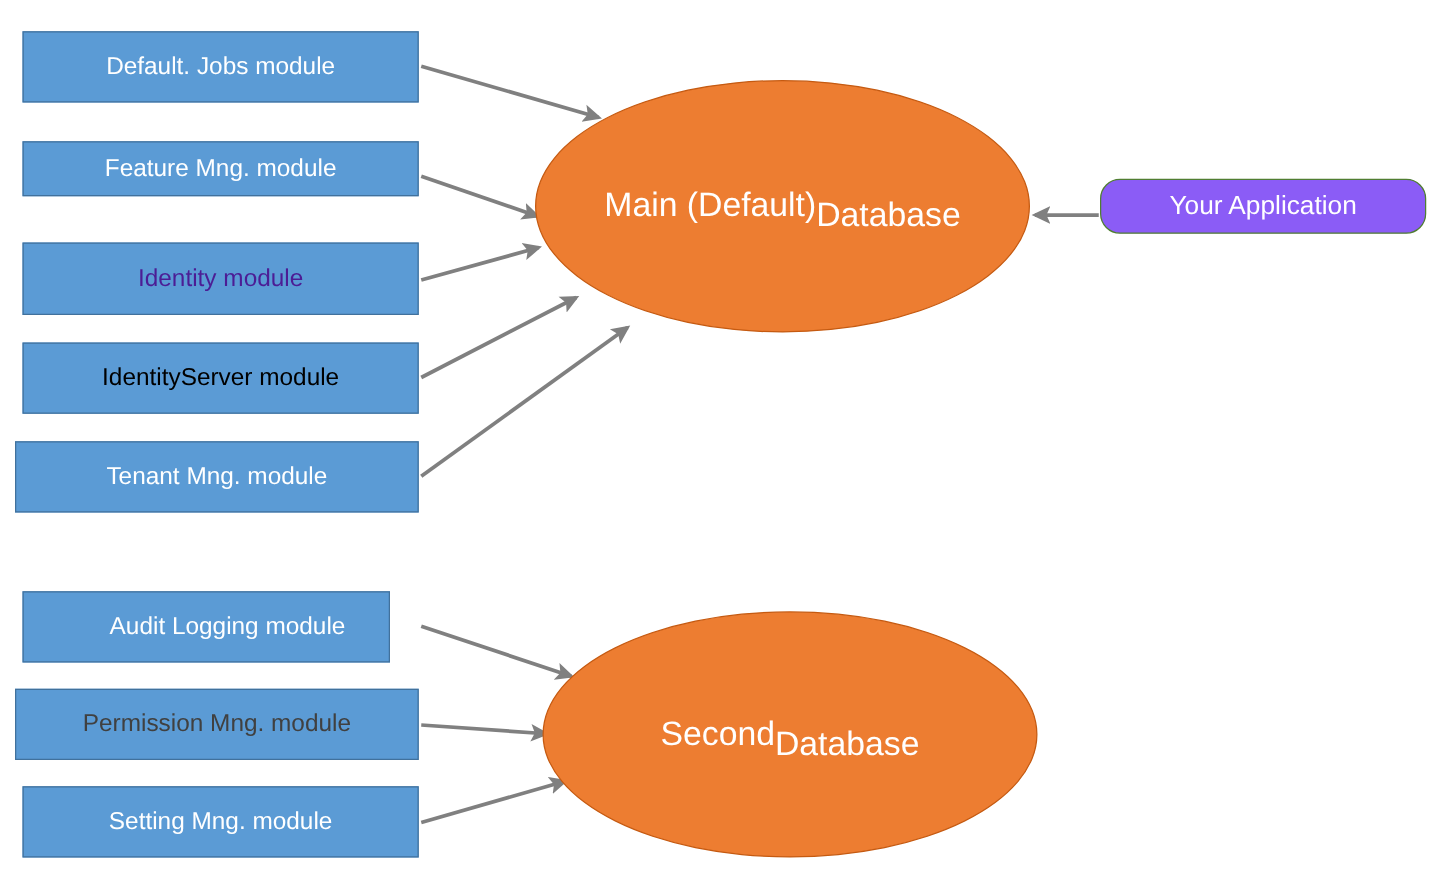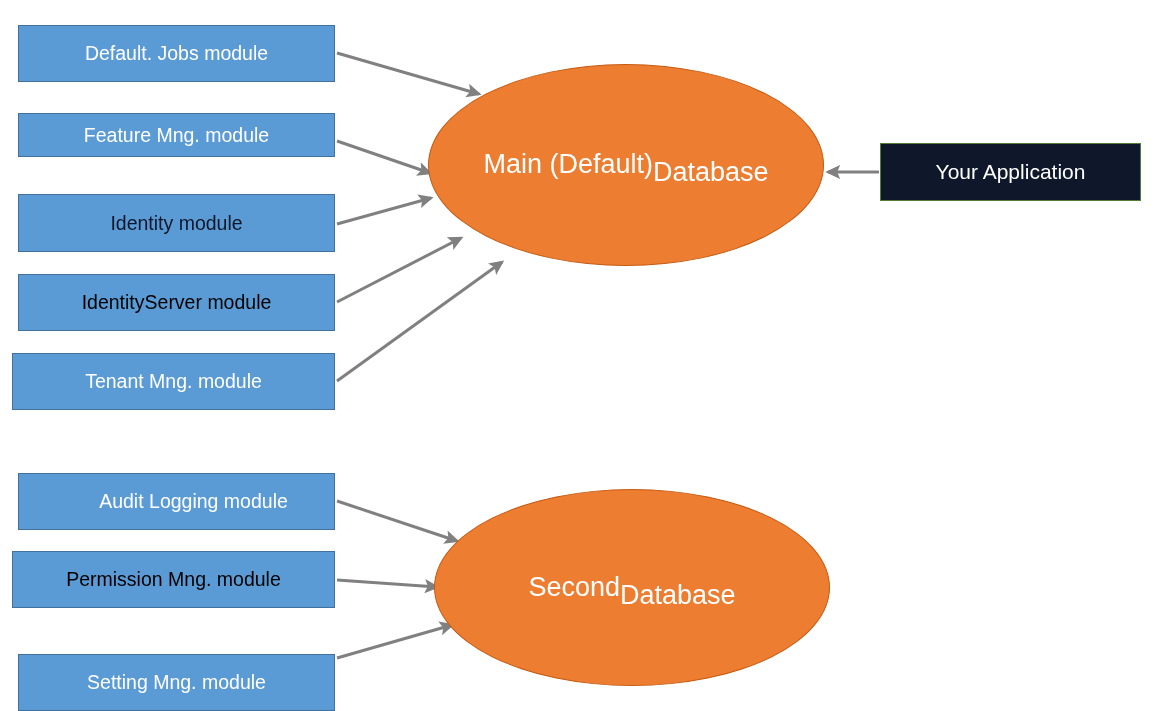--- a/index.html
+++ b/index.html
@@ -80,46 +80,46 @@
         <line x1="879" y1="172" x2="828" y2="172" stroke="#808080" stroke-width="3" marker-end="url(#arrowhead)"></line>
       </g>
   </svg>
 
   <div class="node node-module" style="left: 18px; top: 25px; width: 317px; height: 57px; background: rgb(91, 155, 213); border-color: rgb(65, 113, 156); color: rgb(255, 255, 255);">
     <span>Default. Jobs module</span>
   </div>
   <div class="node node-module" style="left: 18px; top: 113px; width: 317px; height: 44px; background: rgb(91, 155, 213); border-color: rgb(65, 113, 156); color: rgb(255, 255, 255);">
     <span>Feature Mng. module</span>
   </div>
-  <div class="node node-module" style="left: 18px; top: 194px; width: 317px; height: 58px; background: rgb(91, 155, 213); border-color: rgb(65, 113, 156); color: #0f172a;">
+  <div class="node node-module" style="left: 18px; top: 194px; width: 317px; height: 58px; background: rgb(91, 155, 213); border-color: rgb(65, 113, 156); color: #4c1d95;">
     <span>Identity module</span>
   </div>
   <div class="node node-module" style="left: 18px; top: 274px; width: 317px; height: 57px; background: rgb(91, 155, 213); border-color: rgb(65, 113, 156); color: #000000;">
     <span>IdentityServer module</span>
   </div>
   <div class="node node-module" style="left: 12px; top: 353px; width: 323px; height: 57px; background: rgb(91, 155, 213); border-color: rgb(65, 113, 156); color: rgb(255, 255, 255);">
     <span>Tenant Mng. module</span>
   </div>
 
-  <div class="node node-module" style="left: 18px; top: 473px; width: 317px; height: 57px; background: rgb(91, 155, 213); border-color: rgb(65, 113, 156); color: rgb(255, 255, 255); padding-left: 34px;">
+  <div class="node node-module" style="left: 18px; top: 473px; width: 294px; height: 57px; background: rgb(91, 155, 213); border-color: rgb(65, 113, 156); color: rgb(255, 255, 255); padding-left: 34px;">
     <span>Audit Logging module</span>
   </div>
-  <div class="node node-module" style="left: 12px; top: 551px; width: 323px; height: 57px; background: rgb(91, 155, 213); border-color: rgb(65, 113, 156); color: #000000;">
+  <div class="node node-module" style="left: 12px; top: 551px; width: 323px; height: 57px; background: rgb(91, 155, 213); border-color: rgb(65, 113, 156); color: #404040;">
     <span>Permission Mng. module</span>
   </div>
-  <div class="node node-module" style="left: 18px; top: 654px; width: 317px; height: 57px; background: rgb(91, 155, 213); border-color: rgb(65, 113, 156); color: rgb(255, 255, 255);">
+  <div class="node node-module" style="left: 18px; top: 629px; width: 317px; height: 57px; background: rgb(91, 155, 213); border-color: rgb(65, 113, 156); color: rgb(255, 255, 255);">
     <span>Setting Mng. module</span>
   </div>
 
   <div class="node node-db" style="left: 428px; top: 64px; width: 396px; height: 202px; background: rgb(237, 125, 49); border-color: rgb(197, 90, 17); color: rgb(255, 255, 255);">
     <span class="db-line">Main (Default)</span>
     <span class="db-line">Database</span>
   </div>
   <div class="node node-db" style="left: 434px; top: 489px; width: 396px; height: 197px; background: rgb(237, 125, 49); border-color: rgb(197, 90, 17); color: rgb(255, 255, 255);">
     <span class="db-line">Second</span>
     <span class="db-line">Database</span>
   </div>
 
-  <div class="node node-app" style="left: 880px; top: 143px; width: 261px; height: 58px; background: #0f172a; border-color: rgb(80, 126, 50); color: rgb(255, 255, 255);">
+  <div class="node node-app" style="left: 880px; top: 143px; width: 261px; height: 44px; background: #8b5cf6; border-color: rgb(80, 126, 50); color: rgb(255, 255, 255); border-radius: 16px;">
     <span>Your Application</span>
   </div>
 
 </div>
 
 </body></html>

